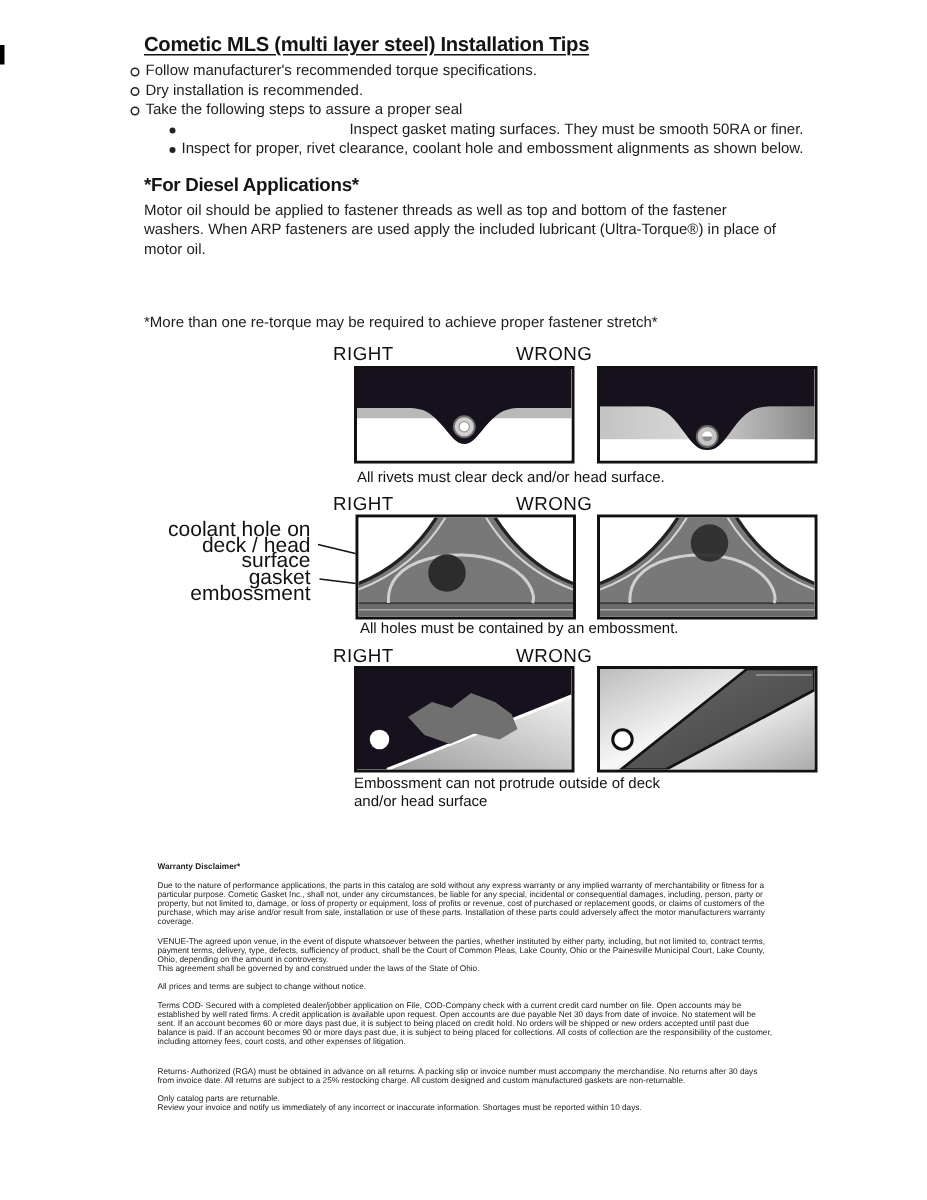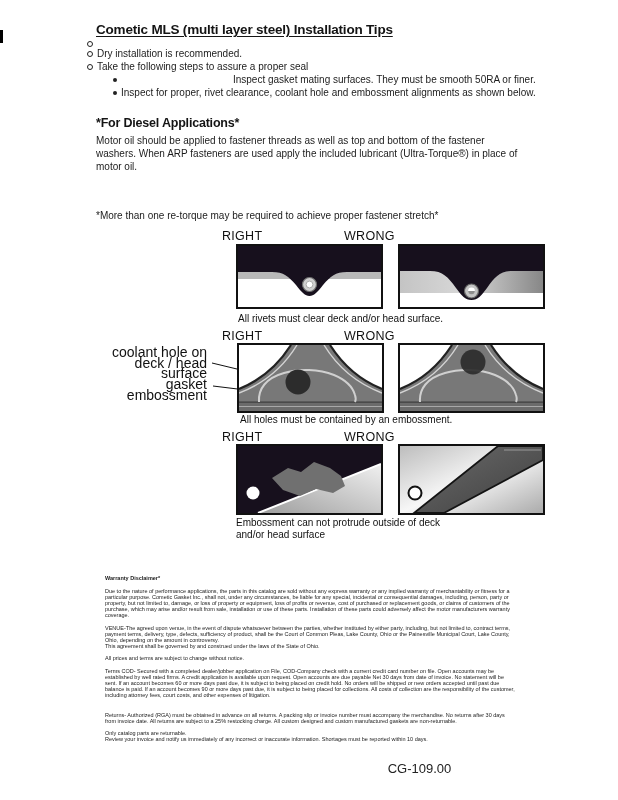--- a/index.html
+++ b/index.html
@@ -59,20 +59,21 @@
 <body>
 
 <div class="page">
   <div class="edge-mark"></div>
 
   <h1 class="title">Cometic MLS (multi layer steel) Installation Tips</h1>
 
   <div class="tips">
     <div class="tip-row">
       <span class="o-marker"></span>
+      <span>Follow manufacturer's recommended torque specifications.</span>
     </div>
     <div class="tip-row">
       <span class="o-marker"></span>
       <span>Dry installation is recommended.</span>
     </div>
     <div class="tip-row">
       <span class="o-marker"></span>
       <span>Take the following steps to assure a proper seal</span>
     </div>
     <div class="tip-row sub">
@@ -208,14 +209,13 @@
     <p>Due to the nature of performance applications, the parts in this catalog are sold without any express warranty or any implied warranty of merchantability or fitness for a particular purpose.  Cometic Gasket Inc., shall not, under any circumstances, be liable for any special, incidental or consequential damages, including, person, party or property, but not limited to, damage, or loss of property or equipment, loss of profits or revenue, cost of purchased or replacement goods, or claims of customers of the purchase, which may arise and/or result from sale, installation or use of these parts.  Installation of these parts could adversely affect the motor manufacturers warranty coverage.</p>
     <p>VENUE-The agreed upon venue, in the event of dispute whatsoever between the parties, whether instituted by either party, including, but not limited to, contract terms, payment terms, delivery, type, defects, sufficiency of product, shall be the Court of Common Pleas, Lake County, Ohio or the Painesville Municipal Court, Lake County, Ohio, depending on the amount in controversy.
 This agreement shall be governed by and construed under the laws of the State of Ohio.</p>
     <p>All prices and terms are subject to change without notice.</p>
     <p>Terms COD- Secured with a completed dealer/jobber application on File, COD-Company check with a current credit card number on file.  Open accounts may be established by well rated firms.  A credit application is available upon request.  Open accounts are due payable Net 30 days from date of invoice.  No statement will be sent.  If an account becomes 60 or more days past due, it is subject to being placed on credit hold.  No orders will be shipped or new orders accepted until past due balance is paid.  If an account becomes 90 or more days past due, it is subject to being placed for collections.  All costs of collection are the responsibility of the customer, including attorney fees, court costs, and other expenses of litigation.</p>
     <p class="gap-lg">Returns- Authorized (RGA) must be obtained in advance on all returns.  A packing slip or invoice number must accompany the merchandise.  No returns after 30 days from invoice date.  All returns are subject to a 25% restocking charge.  All custom designed and custom manufactured gaskets are non-returnable.</p>
     <p>Only catalog parts are returnable.
 Review your invoice and notify us immediately of any incorrect or inaccurate information.  Shortages must be reported within 10 days.</p>
   </div>
 
-  <p class="page-num">CG-109.00</p>
 </div>
 
 </body></html>

